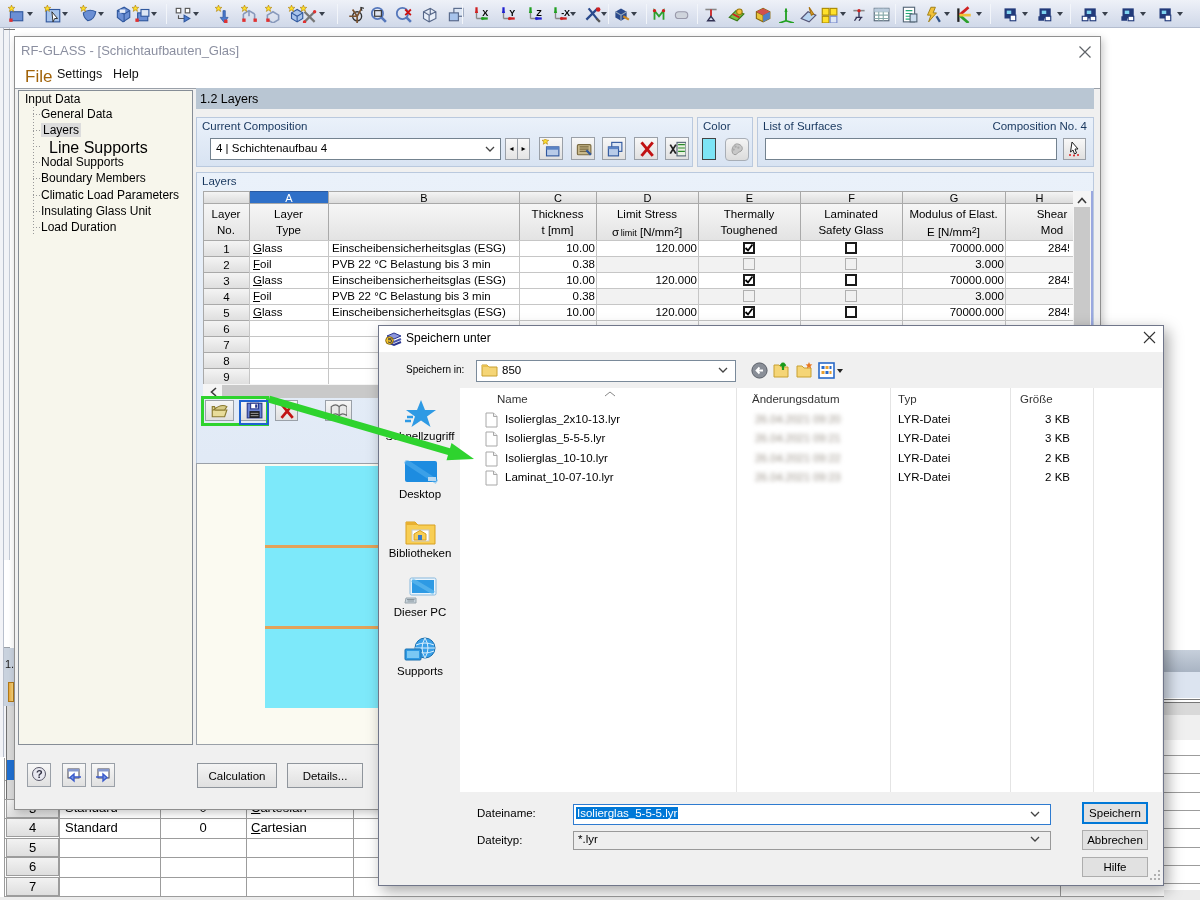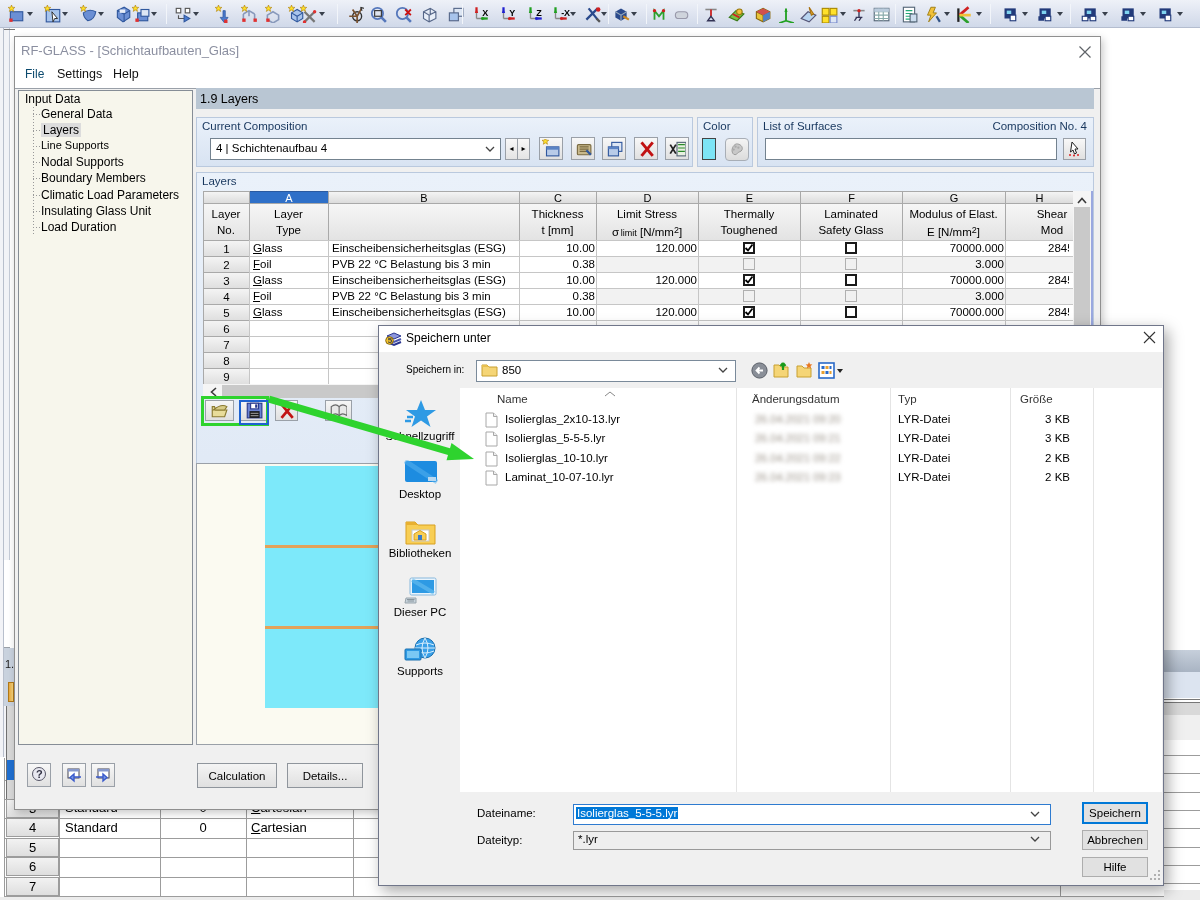--- a/index.html
+++ b/index.html
@@ -380,45 +380,45 @@
         <rect x="9" y="9" width="5" height="5" fill="#fff" stroke="#223a7a"></rect>
       </svg>
     </div>
 <div class="abs" style="left:1177px;top:12px;width:0;height:0;border-left:3px solid transparent;border-right:3px solid transparent;border-top:4px solid #39404c"></div>
 <div class="abs" style="left:14px;top:36px;width:1087px;height:774px;background:#f0f0f0;border:1px solid #8f8f8f;box-shadow:2px 3px 8px rgba(0,0,0,.22)"></div>
 <div class="abs" style="left:15px;top:37px;width:1085px;height:51px;background:#fff"></div>
 <div class="abs" style="left:21px;top:43px;font-size:13px;color:#8b8fa0">RF-GLASS - [Schichtaufbauten_Glas]</div>
 <svg class="abs" style="left:1078px;top:45px" width="14" height="14" viewBox="0 0 14 14">
       <path d="M1.5 1.5 L12.5 12.5 M12.5 1.5 L1.5 12.5" stroke="#5f6368" stroke-width="1.2"></path>
     </svg>
-<div class="abs" style="left:25px;top:67px;font-size:12px;color:#0c4a6e">File</div>
+<div class="abs" style="left:25px;top:67px;font-size:17px;color:#a16207">File</div>
 <div class="abs" style="left:57px;top:67px;font-size:12.5px;color:#111">Settings</div>
 <div class="abs" style="left:113px;top:67px;font-size:12.5px;color:#111">Help</div>
 <div class="abs" style="left:15px;top:88px;width:1085px;height:1px;background:#9aa0a8"></div>
 <div class="abs" style="left:18px;top:90px;width:175px;height:655px;background:#f7f6ec;border:1px solid #868d96"></div>
 <div class="abs" style="left:25px;top:92px;font-size:12px">Input Data</div>
 <div class="abs" style="left:33px;top:107px;width:1px;height:127px;background:repeating-linear-gradient(#999 0 1px,transparent 1px 3px)"></div>
 <div class="abs" style="left:33px;top:114.0px;width:8px;height:1px;background:repeating-linear-gradient(90deg,#999 0 1px,transparent 1px 3px)"></div>
 <div class="abs" style="left:41px;top:107.0px;font-size:12px">General Data</div>
 <div class="abs" style="left:33px;top:130.1px;width:8px;height:1px;background:repeating-linear-gradient(90deg,#999 0 1px,transparent 1px 3px)"></div>
 <div class="abs" style="left:41px;top:123.1px;font-size:12px;background:#dcdcdc;padding:0 2px">Layers</div>
 <div class="abs" style="left:33px;top:146.2px;width:8px;height:1px;background:repeating-linear-gradient(90deg,#999 0 1px,transparent 1px 3px)"></div>
-<div class="abs" style="left:41px;top:139.2px;font-size:11px">Line Supports</div>
+<div class="abs" style="left:49px;top:139.2px;font-size:16px">Line Supports</div>
 <div class="abs" style="left:33px;top:162.3px;width:8px;height:1px;background:repeating-linear-gradient(90deg,#999 0 1px,transparent 1px 3px)"></div>
 <div class="abs" style="left:41px;top:155.3px;font-size:12px">Nodal Supports</div>
 <div class="abs" style="left:33px;top:178.4px;width:8px;height:1px;background:repeating-linear-gradient(90deg,#999 0 1px,transparent 1px 3px)"></div>
 <div class="abs" style="left:41px;top:171.4px;font-size:12px">Boundary Members</div>
 <div class="abs" style="left:33px;top:194.5px;width:8px;height:1px;background:repeating-linear-gradient(90deg,#999 0 1px,transparent 1px 3px)"></div>
 <div class="abs" style="left:41px;top:187.5px;font-size:12px">Climatic Load Parameters</div>
 <div class="abs" style="left:33px;top:210.60000000000002px;width:8px;height:1px;background:repeating-linear-gradient(90deg,#999 0 1px,transparent 1px 3px)"></div>
 <div class="abs" style="left:41px;top:203.60000000000002px;font-size:12px">Insulating Glass Unit</div>
 <div class="abs" style="left:33px;top:226.70000000000002px;width:8px;height:1px;background:repeating-linear-gradient(90deg,#999 0 1px,transparent 1px 3px)"></div>
 <div class="abs" style="left:41px;top:219.70000000000002px;font-size:12px">Load Duration</div>
 <div class="abs" style="left:196px;top:88px;width:898px;height:21px;background:#b9c6d3"></div>
-<div class="abs" style="left:200px;top:92px;font-size:12.5px;color:#000">1.9 Layers</div>
+<div class="abs" style="left:200px;top:92px;font-size:12.5px;color:#000">1.2 Layers</div>
 <div class="abs" style="left:196px;top:117px;width:497px;height:50px;background:linear-gradient(#eaf1fa,#d8e3f2);border:1px solid #bac9de"></div>
 <div class="abs" style="left:202px;top:120px;font-size:11.5px;color:#17365d">Current Composition</div>
 <div class="abs" style="left:697px;top:117px;width:56px;height:50px;background:linear-gradient(#eaf1fa,#d8e3f2);border:1px solid #bac9de"></div>
 <div class="abs" style="left:703px;top:120px;font-size:11.5px;color:#17365d">Color</div>
 <div class="abs" style="left:757px;top:117px;width:337px;height:50px;background:linear-gradient(#eaf1fa,#d8e3f2);border:1px solid #bac9de"></div>
 <div class="abs" style="left:763px;top:120px;font-size:11.5px;color:#17365d">List of Surfaces</div>
 <div class="abs" style="left:887px;top:120px;width:200px;text-align:right;font-size:11.5px;color:#17365d">Composition No. 4</div>
 <div class="abs" style="left:210px;top:138px;width:291px;height:22px;background:#fff;border:1px solid #73828f"></div>
 <div class="abs" style="left:216px;top:142px;font-size:11.5px">4 | Schichtenaufbau 4</div>
 <div class="abs" style="left:485px;top:146px">

